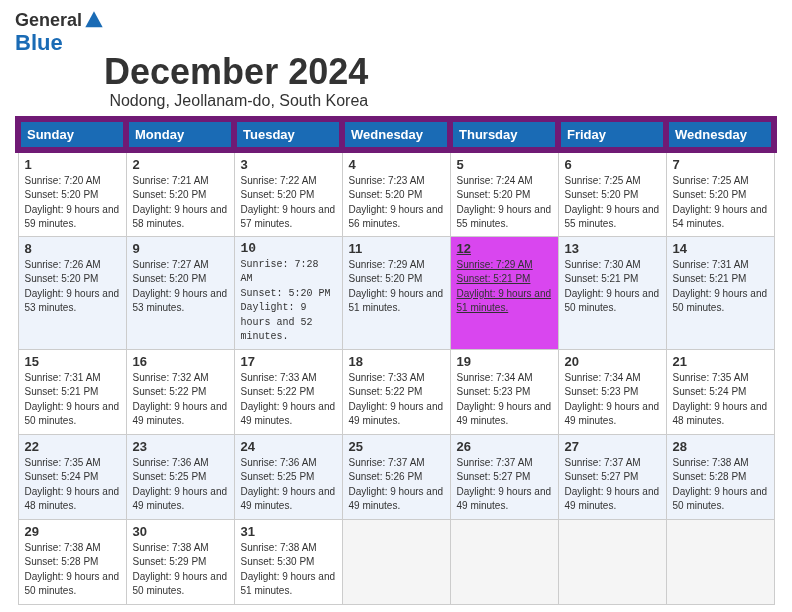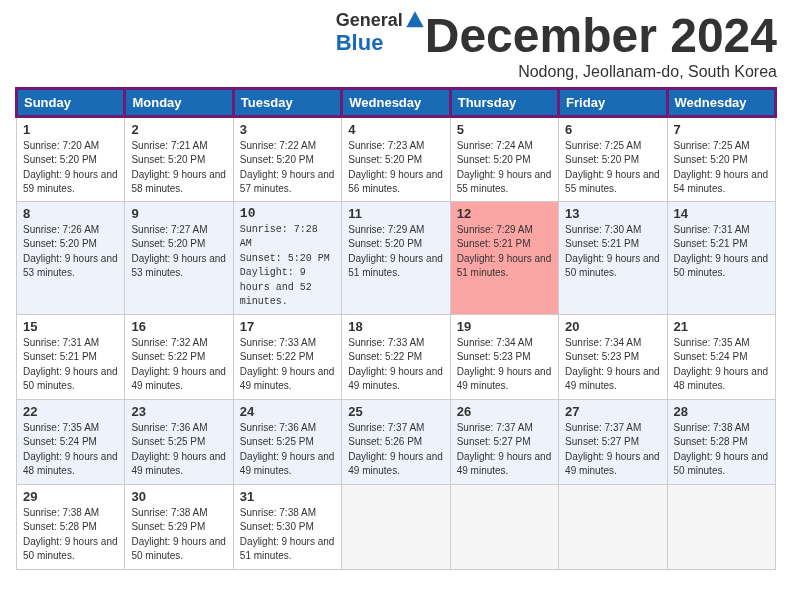--- a/index.html
+++ b/index.html
@@ -5,21 +5,21 @@
     * { box-sizing: border-box; margin: 0; padding: 0; }
     body {
       font-family: Arial, sans-serif;
       background: #fff;
       width: 792px;
       min-height: 612px;
       padding: 10px 15px;
     }
     .header-area {
       display: flex;
-      justify-content: flex-end;
+      justify-content: flex-start;
       align-items: flex-start;
       margin-bottom: 6px;
     }
     .logo {
       display: flex;
       flex-direction: column;
       align-items: flex-start;
     }
     .logo-text {
       display: flex;
@@ -32,43 +32,44 @@
     .logo-general { color: #333; }
     .logo-icon {
       width: 20px;
       height: 20px;
       margin-left: 2px;
     }
     .title-area {
       text-align: right;
     }
     .month-title {
-      font-size: 48px;
+      font-size: 36px;
       font-weight: bold;
       color: #333;
       line-height: 1.1;
+      margin-top: 42px;
     }
     .subtitle {
       font-size: 16px;
       color: #333;
       font-weight: normal;
     }
     .calendar {
       width: 100%;
       border-collapse: collapse;
       table-layout: fixed;
     }
     .calendar th {
       background-color: #1a6bb5;
       color: #fff;
       font-size: 13px;
       font-weight: bold;
       text-align: left;
       padding: 5px 6px;
-      border: 3px solid #701a75;
+      border: 6px solid #701a75;
     }
     .calendar td {
       border: 1px solid #ccc;
       vertical-align: top;
       padding: 4px 6px;
       font-size: 10.5px;
       color: #333;
       height: 85px;
       width: calc(100% / 7);
     }
@@ -164,21 +165,21 @@
             <div class="day-info">Sunrise: 7:27 AM<br>Sunset: 5:20 PM<br>Daylight: 9 hours and 53 minutes.</div>
           </td>
           <td style="background-color: rgb(238, 243, 251); font-family: Liberation Mono, monospace;">
             <span class="day-num">10</span>
             <div class="day-info">Sunrise: 7:28 AM<br>Sunset: 5:20 PM<br>Daylight: 9 hours and 52 minutes.</div>
           </td>
           <td style="background-color: rgb(238, 243, 251);">
             <span class="day-num">11</span>
             <div class="day-info">Sunrise: 7:29 AM<br>Sunset: 5:20 PM<br>Daylight: 9 hours and 51 minutes.</div>
           </td>
-          <td style="background-color: #fca5a5;">
+          <td style="background-color: #d946ef; text-decoration: underline;">
             <span class="day-num">12</span>
             <div class="day-info">Sunrise: 7:29 AM<br>Sunset: 5:21 PM<br>Daylight: 9 hours and 51 minutes.</div>
           </td>
           <td style="background-color: rgb(238, 243, 251);">
             <span class="day-num">13</span>
             <div class="day-info">Sunrise: 7:30 AM<br>Sunset: 5:21 PM<br>Daylight: 9 hours and 50 minutes.</div>
           </td>
           <td style="background-color: rgb(238, 243, 251);">
             <span class="day-num">14</span>
             <div class="day-info">Sunrise: 7:31 AM<br>Sunset: 5:21 PM<br>Daylight: 9 hours and 50 minutes.</div>

